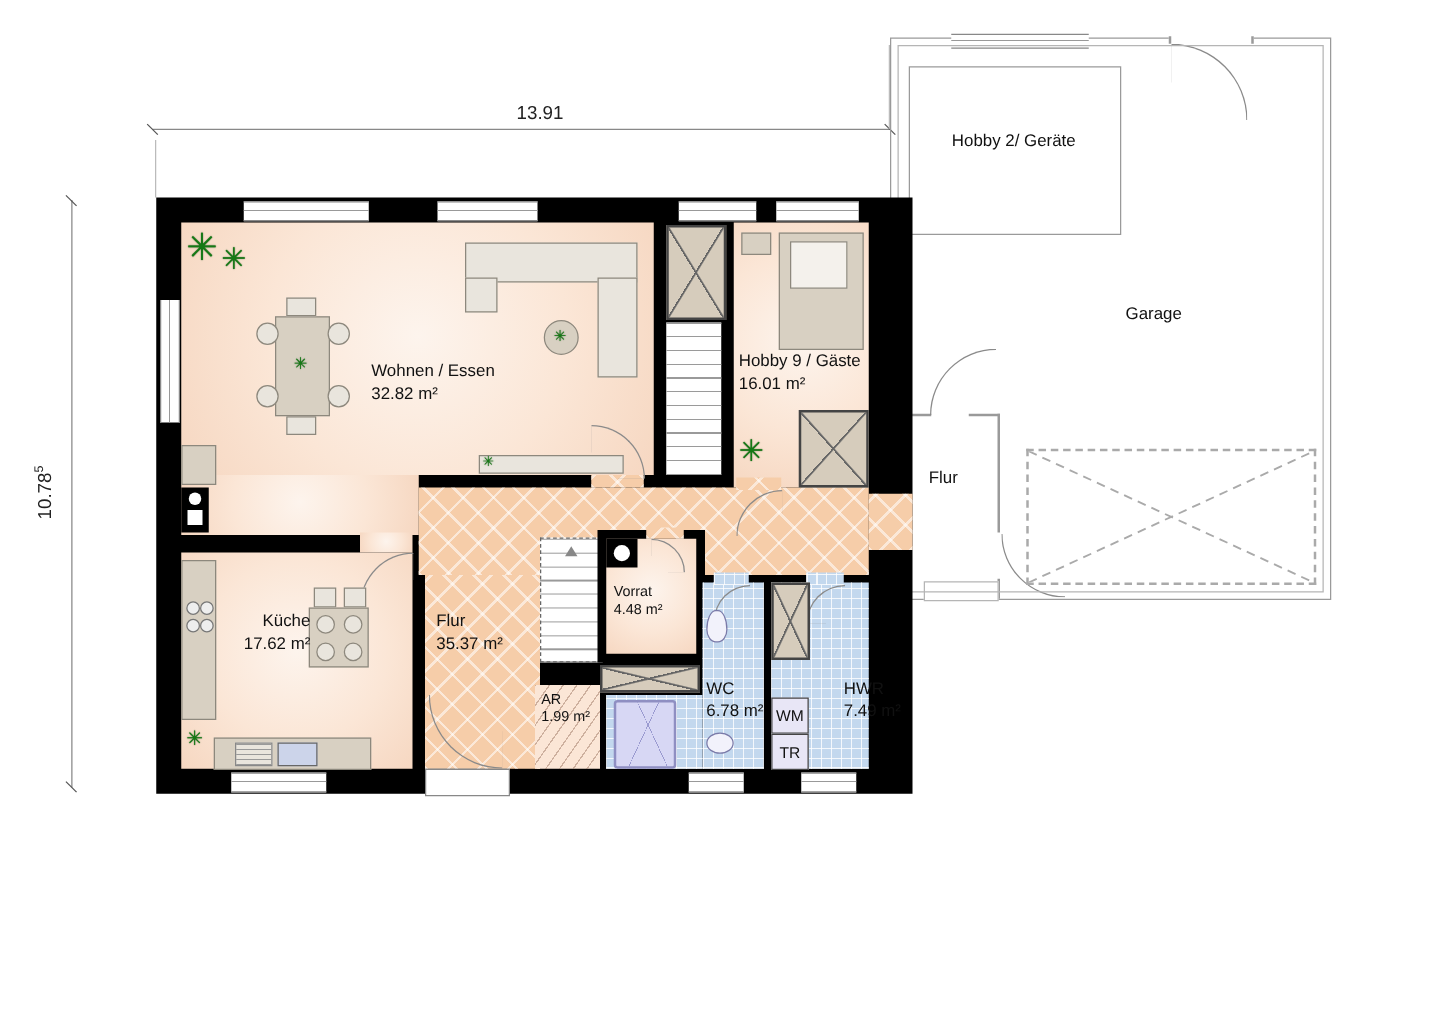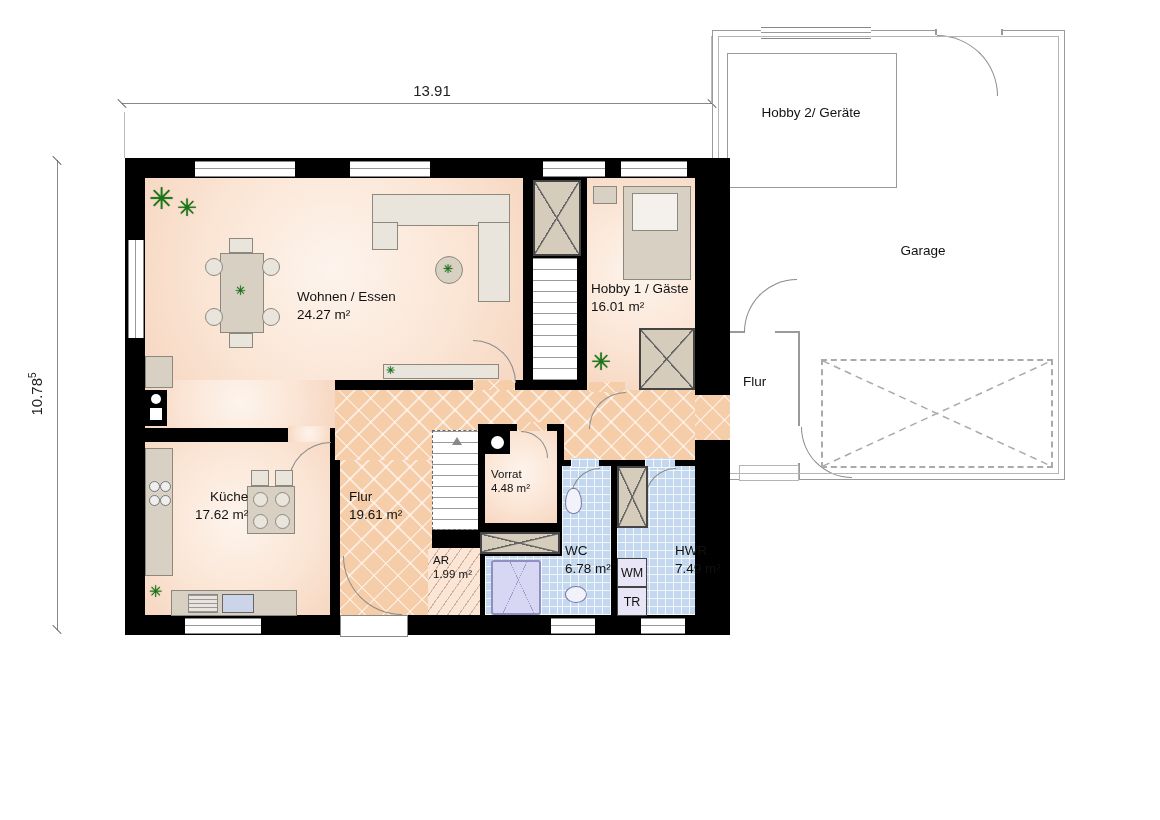--- a/index.html
+++ b/index.html
@@ -246,33 +246,33 @@
       </div>
 
     <div class="abs furn2" style="left:20px;top:198px;width:26px;height:30px;"></div>
     <div class="abs" style="left:20px;top:232px;width:22px;height:36px;background:#000;">
       <div class="circle" style="position:absolute;left:6px;top:4px;width:10px;height:10px;background:#fff;"></div>
       <div style="position:absolute;left:5px;top:18px;width:12px;height:12px;background:#fff;"></div>
     </div>
 
     <div class="abs roomlabel" style="left:172px;top:130px;">
       <span>Wohnen / Essen</span>
-      <span class="area">24.27 m²</span>
+      <span class="area">32.82 m²</span>
     </div>
     <div class="abs roomlabel" style="left:466px;top:122px;">
-      <span>Hobby 1 / Gäste</span>
+      <span>Hobby 9 / Gäste</span>
       <span class="area">16.01 m²</span>
     </div>
     <div class="abs roomlabel" style="left:70px;top:330px;text-align:right;">
       <span>Küche</span>
       <span class="area">17.62 m²</span>
     </div>
     <div class="abs roomlabel" style="left:224px;top:330px;">
       <span>Flur</span>
-      <span class="area">19.61 m²</span>
+      <span class="area">35.37 m²</span>
     </div>
     <div class="abs smalllabel" style="left:366px;top:310px;">
       <span>Vorrat</span><br>
       <span>4.48 m²</span>
     </div>
     <div class="abs smalllabel" style="left:308px;top:396px;">
       <span>AR</span><br>
       <span>1.99 m²</span>
     </div>
     <div class="abs roomlabel" style="left:440px;top:384px;">

